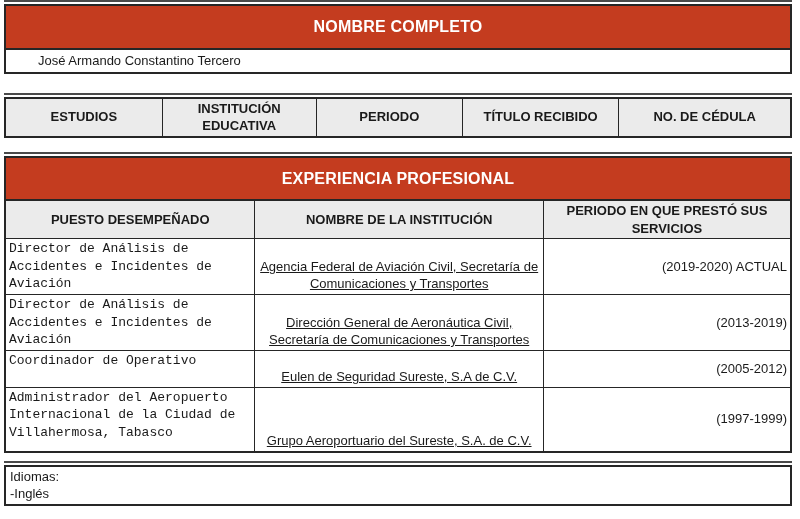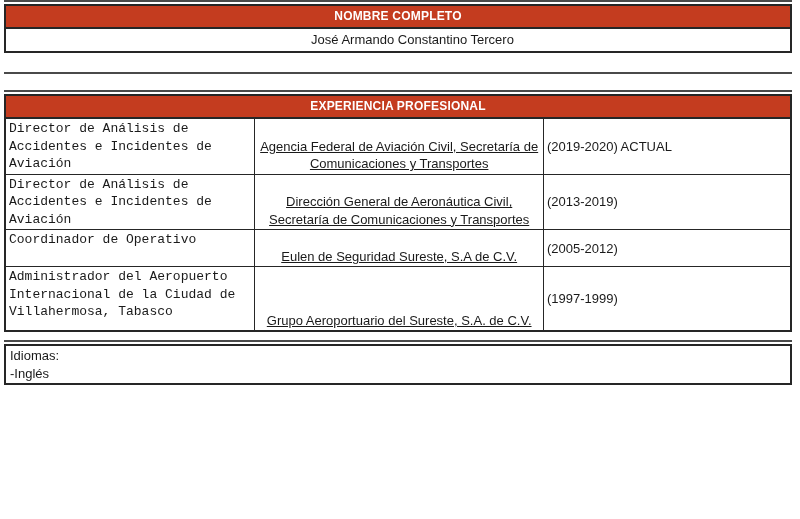--- a/index.html
+++ b/index.html
@@ -22,33 +22,33 @@
     background:#FFFFFF;
   }
   .gap20{height:19px;} .gap16{height:14px;} .gap9{height:8px;}
   table{
     width:788px;border-collapse:collapse;table-layout:fixed;
     border:2px solid var(--border);
   }
   td{border:1px solid var(--border);padding:1px 3px;vertical-align:top;}
   .band td{
     background:var(--accent);color:#FFFFFF;font-weight:bold;
-    text-align:center;font-size:12px;height:17px;
-    border-bottom:2px solid var(--border);padding:2px 0;
+    text-align:center;font-size:16px;height:17px;
+    border-bottom:2px solid var(--border);padding:10px 0;
     letter-spacing:.2px;vertical-align:middle;margin-left:31px;
   }
   .head-row td{
     background:var(--head-bg);font-weight:bold;text-align:center;
     vertical-align:middle;height:34px;
   }
-  .name-row td{height:20px;text-align:center;vertical-align:middle;padding-left:32px;}
+  .name-row td{height:20px;text-align:left;vertical-align:middle;padding-left:32px;}
   .t2-data td{height:56px;text-align:center;}
   .t3 td.col2{vertical-align:bottom;text-align:center;text-decoration:underline;}
   .t3 td.col1{vertical-align:top;font-family:Liberation Mono, monospace;}
-  .t3 td.col3{vertical-align:middle;text-align:left;margin-top:7px;}
+  .t3 td.col3{vertical-align:middle;text-align:right;margin-top:7px;}
   .r40 td{height:37px;} .r37 td{height:34px;} .r64 td{height:61px;}
   .t4-body td{height:32px;text-align:left;padding:1px 4px;vertical-align:top;}
   .t4-body .line{display:block;}
 </style>
 </head>
 <body>
 
 <div class="page">
 
   <div class="section-outer">
@@ -69,36 +69,48 @@
   <div class="section-outer">
     <table>
       <colgroup>
         <col style="width:20%">
           <col style="width:19.6%">
           <col style="width:18.6%">
         <col style="width:19.9%">
           <col style="width:21.9%">
       </colgroup>
       <tbody>
+      <tr class="head-row">
+        <td>ESTUDIOS</td>
+        <td>INSTITUCIÓN EDUCATIVA</td>
+        <td>PERIODO</td>
+        <td>TÍTULO RECIBIDO</td>
+        <td>NO. DE CÉDULA</td>
+      </tr>
     </tbody>
       </table>
   </div>
 
   <div class="gap16"></div>
 
   <div class="section-outer">
     <table class="t3">
       <colgroup>
         <col style="width:31.8%">
           <col style="width:36.7%">
           <col style="width:31.5%">
       </colgroup>
       <tbody>
           <tr class="band">
         <td colspan="3">EXPERIENCIA PROFESIONAL</td>
+      </tr>
+      <tr class="head-row">
+        <td>PUESTO DESEMPEÑADO</td>
+        <td>NOMBRE DE LA INSTITUCIÓN</td>
+        <td>PERIODO EN QUE PRESTÓ SUS SERVICIOS</td>
       </tr>
       <tr class="r40">
         <td class="col1">Director de Análisis de Accidentes e Incidentes de Aviación</td>
         <td class="col2">Agencia Federal de Aviación Civil, Secretaría de Comunicaciones y Transportes</td>
         <td class="col3">(2019-2020) ACTUAL</td>
       </tr>
       <tr class="r40">
         <td class="col1">Director de Análisis de Accidentes e Incidentes de Aviación</td>
         <td class="col2">Dirección General de Aeronáutica Civil, Secretaría de Comunicaciones y Transportes</td>
         <td class="col3">(2013-2019)</td>

